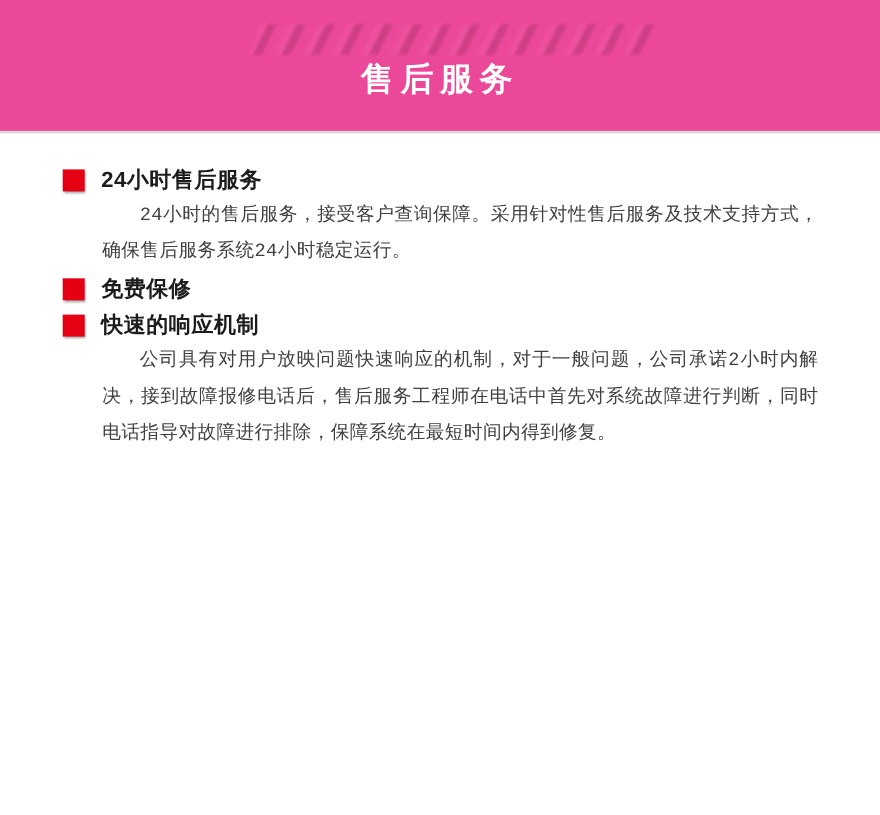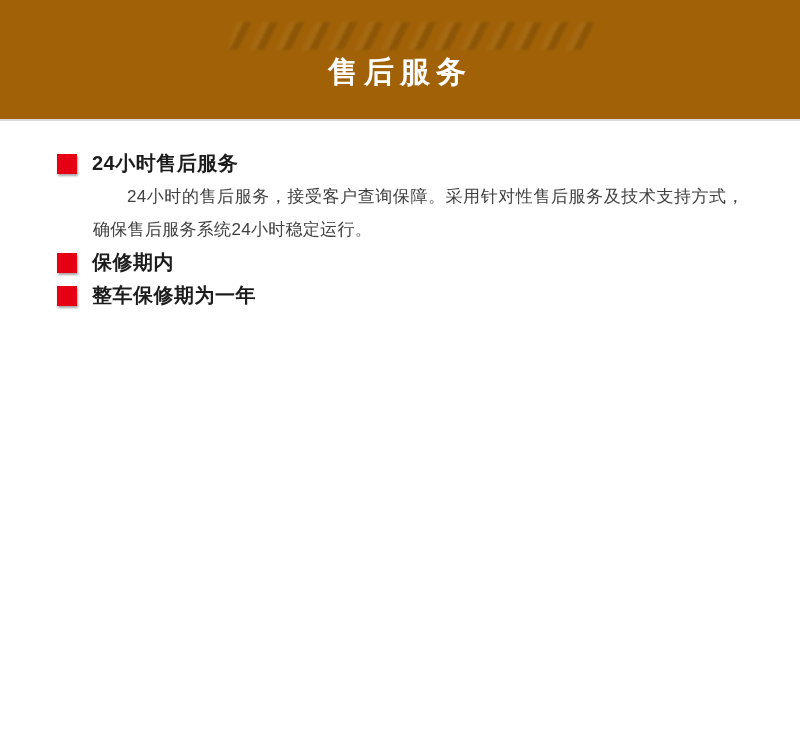--- a/index.html
+++ b/index.html
@@ -6,21 +6,21 @@
   body {
     width: 800px;
     height: 741px;
     background: #ffffff;
     font-family: "Liberation Sans", "DejaVu Sans", sans-serif;
     overflow: hidden;
   }
   .page-header {
     position: relative;
     height: 121px;
-    background: #a16207;
+    background: #ec4899;
     border-bottom: 2px solid #d9d9d9;
     box-sizing: border-box;
     display: flex;
     align-items: center;
     justify-content: center;
   }
   .page-title {
     margin: 0;
     padding-top: 26px;
     color: #ffffff;
@@ -71,20 +71,21 @@
   }
   .section p {
     margin: 0 0 0 36px;
     width: 651px;
     font-size: 17px;
     line-height: 33px;
     color: #404040;
     letter-spacing: 0.3px;
     text-indent: 2em;
     text-align: justify;
+    font-family: Liberation Mono, monospace;
   }
 </style>
 </head>
 <body>
 
 <header class="page-header">
   <div class="watermark"></div>
   <h1 class="page-title">售后服务</h1>
 </header>
 
@@ -94,27 +95,28 @@
     <div class="heading-row">
       <span class="bullet"></span>
       <h2 class="section-heading">24小时售后服务</h2>
     </div>
     <p>24小时的售后服务，接受客户查询保障。采用针对性售后服务及技术支持方式，确保售后服务系统24小时稳定运行。</p>
   </section>
 
   <section class="section">
     <div class="heading-row">
       <span class="bullet"></span>
-      <h2 class="section-heading">保修期内</h2>
+      <h2 class="section-heading">免费保修</h2>
     </div>
   </section>
 
   <section class="section">
     <div class="heading-row">
       <span class="bullet"></span>
-      <h2 class="section-heading">整车保修期为一年</h2>
+      <h2 class="section-heading">快速的响应机制</h2>
     </div>
+    <p>公司具有对用户放映问题快速响应的机制，对于一般问题，公司承诺2小时内解决，接到故障报修电话后，售后服务工程师在电话中首先对系统故障进行判断，同时电话指导对故障进行排除，保障系统在最短时间内得到修复。</p>
   </section>
 
   <section class="section">
   </section>
 
 </main>
 
 </body></html>

